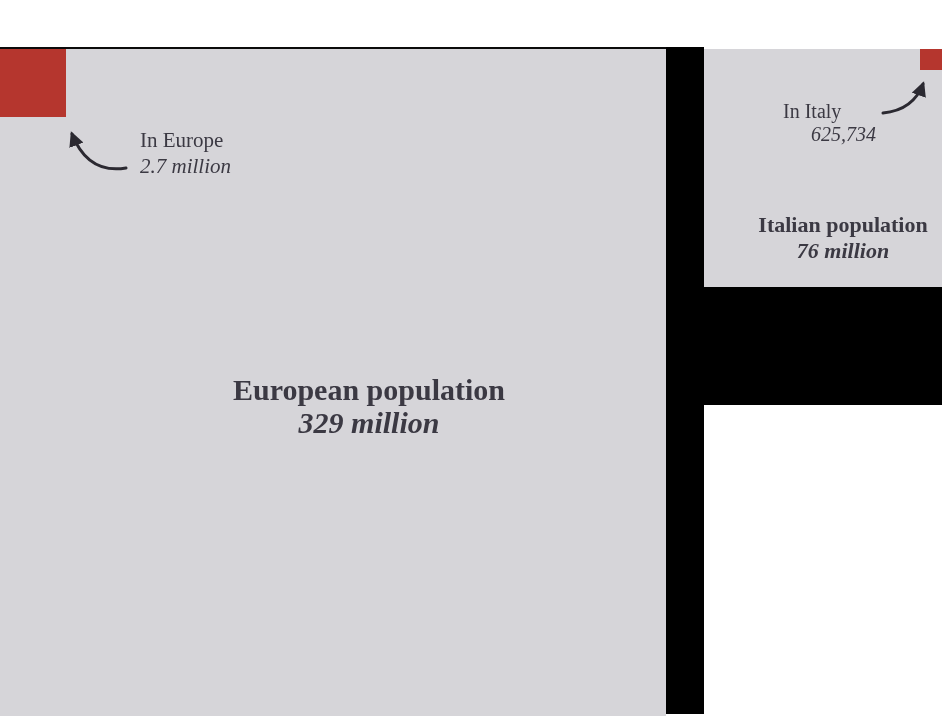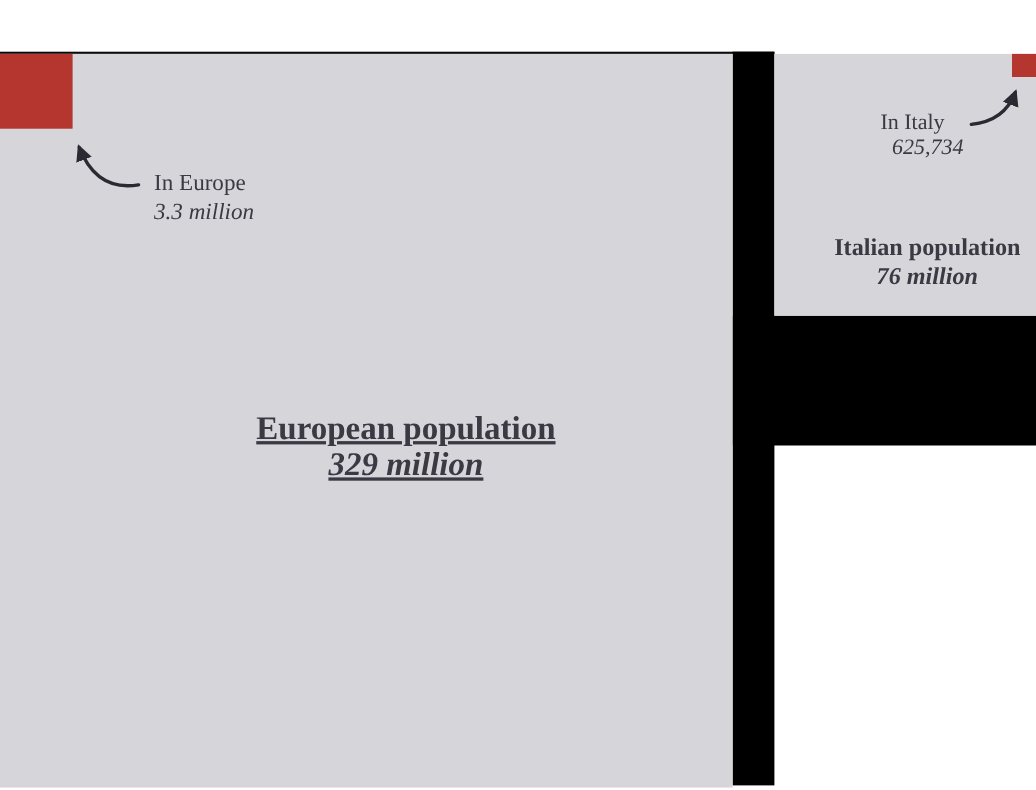--- a/index.html
+++ b/index.html
@@ -20,25 +20,25 @@
   }
   .abs{position:absolute;}
   .top-rule{left:0;top:47px;width:704px;height:2px;background:var(--rule);}
   .eu-square{left:0;top:49px;width:666px;height:667px;background:var(--sq);}
   .eu-red{left:0;top:49px;width:66px;height:68px;background:var(--red);}
   .gap-col{left:666px;top:47px;width:38px;height:667px;background:var(--void);}
   .black-band{left:666px;top:287px;width:276px;height:118px;background:var(--void);}
   .it-square{left:704px;top:49px;width:238px;height:238px;background:var(--sq);}
   .it-red{left:920px;top:49px;width:22px;height:21px;background:var(--red);}
 
-  .eu-callout{left:140px;top:153px;font-size:21px;line-height:26px;}
+  .eu-callout{left:140px;top:127px;font-size:21px;line-height:26px;}
   .eu-callout .val{font-style:italic;}
-  .eu-title{left:0;top:373px;width:738px;text-align:center;font-size:30px;line-height:33px;font-weight:bold;text-decoration:underline;}
+  .eu-title{left:0;top:373px;width:738px;text-align:center;font-size:30px;line-height:33px;font-weight:bold;}
   .eu-title .val{font-style:italic;}
-  .it-callout{right:66px;top:100px;font-size:20px;line-height:23px;text-align:center;}
+  .it-callout{right:66px;top:100px;font-size:20px;line-height:23px;text-align:left;}
   .it-callout .val{font-style:italic;margin-left:28px;}
   .it-title{left:704px;top:212px;width:278px;text-align:center;font-size:22px;line-height:26px;font-weight:bold;}
   .it-title .val{font-style:italic;}
 
   .arrows{left:0;top:0;width:942px;height:718px;pointer-events:none;}
 </style>
 </head>
 <body>
 
 <div id="canvas">
@@ -58,21 +58,21 @@
       <marker id="ah" markerWidth="6" markerHeight="6" refX="4" refY="2.5" orient="auto" markerUnits="strokeWidth">
         <path d="M0,0 L5,2.5 L0,5 z" fill="#2b2931"></path>
       </marker>
     </defs>
     <path d="M 126,168 C 102,172 83,162 72,134" fill="none" stroke="#2b2931" stroke-width="3" stroke-linecap="round" marker-end="url(#ah)"></path>
     <path d="M 883,113 C 904,111 917,100 923,84" fill="none" stroke="#2b2931" stroke-width="3" stroke-linecap="round" marker-end="url(#ah)"></path>
   </svg>
 
   <div class="abs eu-callout">
     <div>In Europe</div>
-    <div class="val">3.3 million</div>
+    <div class="val">2.7 million</div>
   </div>
 
   <div class="abs eu-title">
     <div>European population</div>
     <div class="val">329 million</div>
   </div>
 
   <div class="abs it-callout">
     <div>In Italy</div>
     <div class="val">625,734</div>

